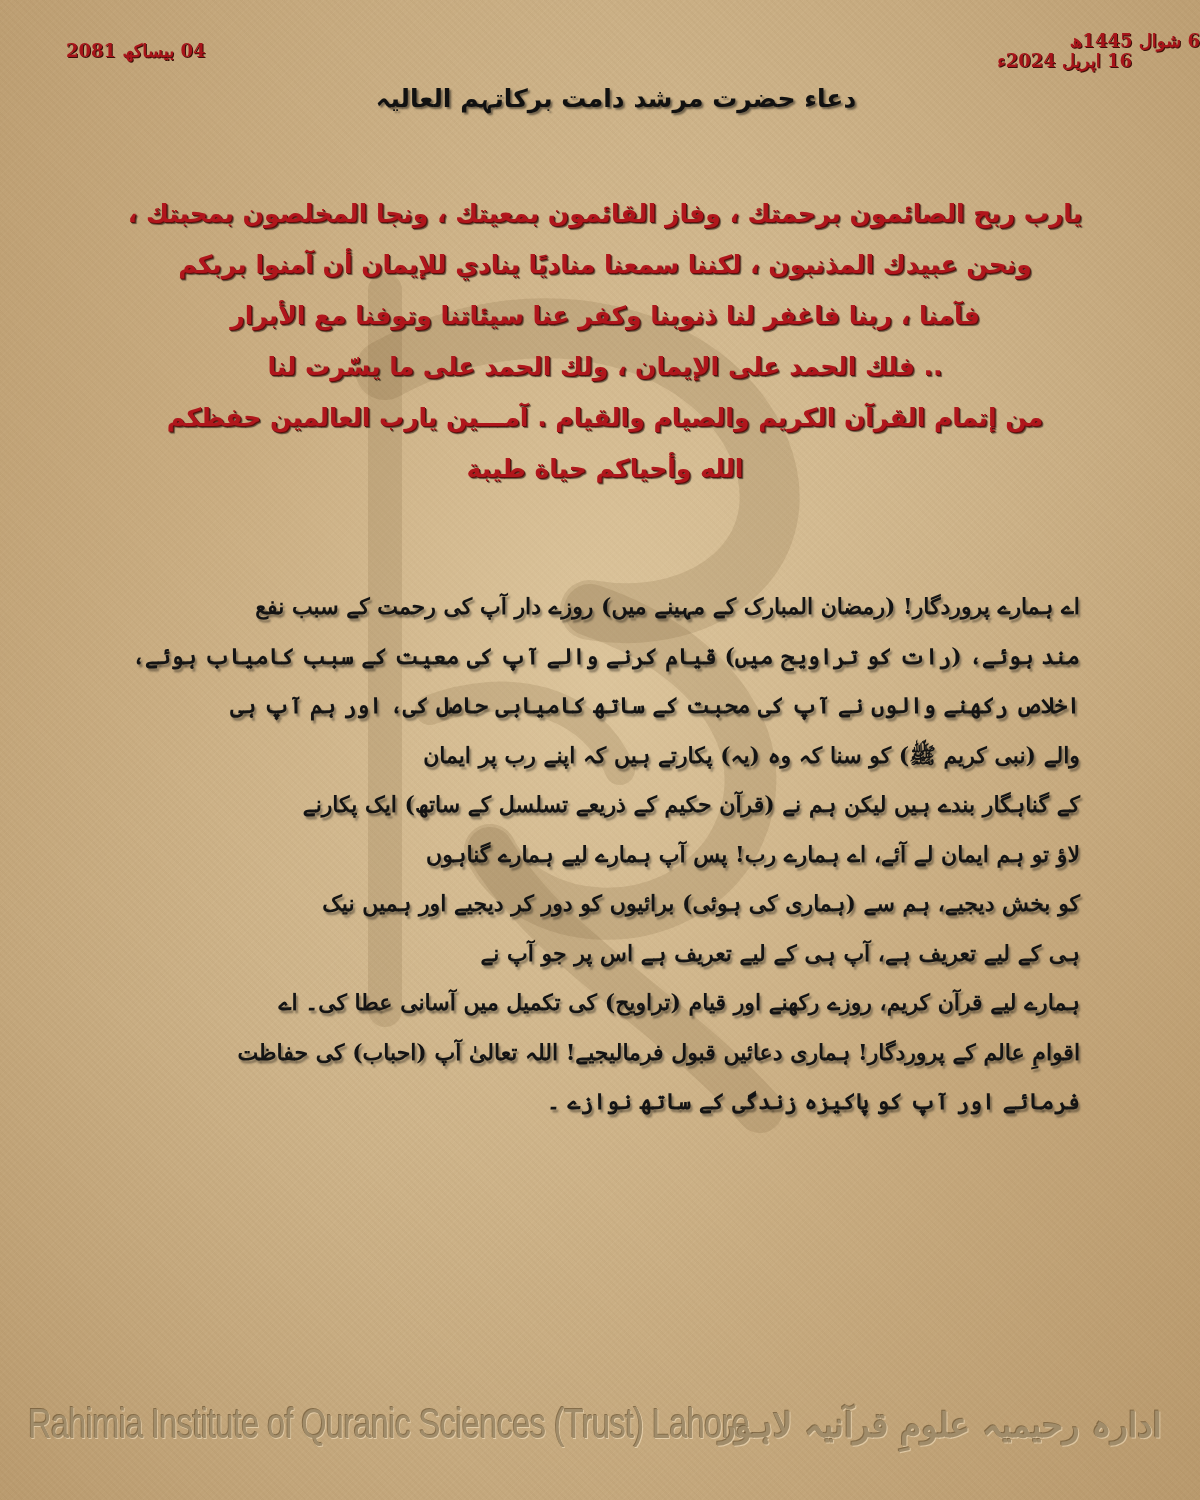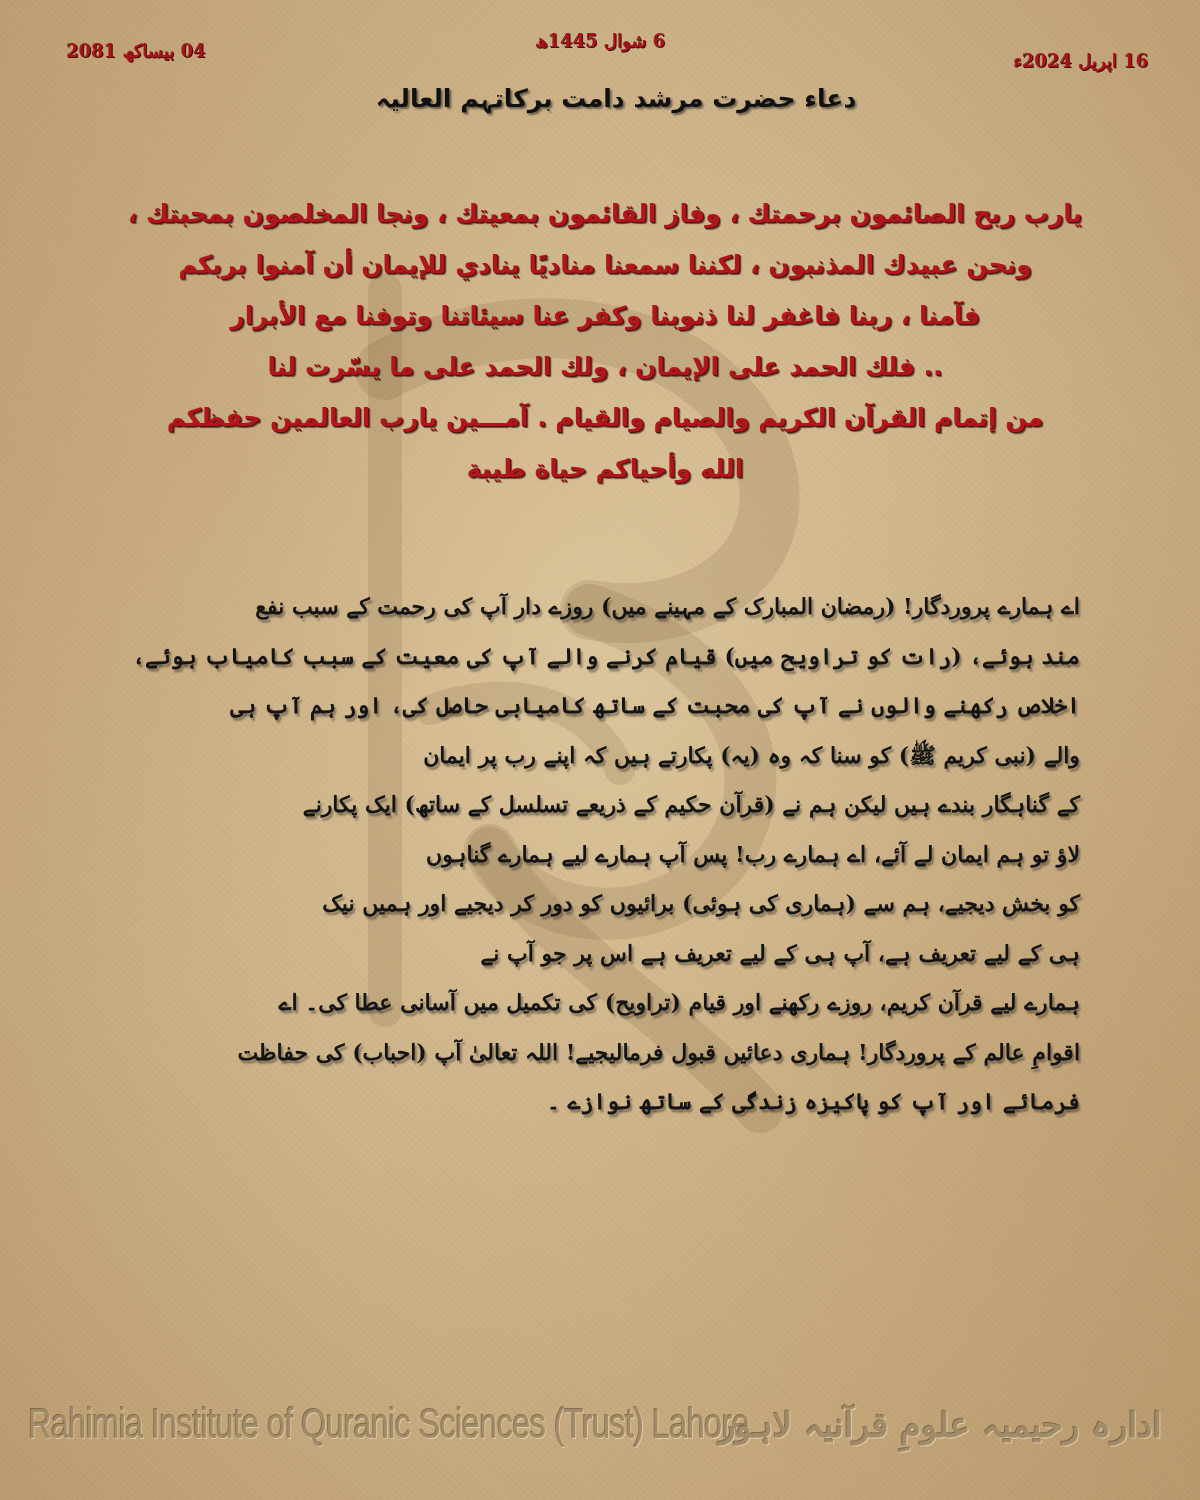--- a/index.html
+++ b/index.html
@@ -20,22 +20,22 @@
   .watermark {
     position: absolute; left: 290px; top: 250px; width: 560px; height: 900px;
     pointer-events: none;
   }
 
   .date {
     position: absolute; direction: rtl; color: #a8141a; font-size: 18px;
     font-family: "DejaVu Serif", serif; font-weight: bold;
     text-shadow: 1px 1px 0 #3a1008;
   }
-  .date-gregorian { right: 52px; top: 50px; }
-  .date-hijri { left: 0; right: 0; text-align: center; top: 30px; }
+  .date-gregorian { right: 68px; top: 50px; }
+  .date-hijri { left: 0; right: 0; top: 30px; }
   .date-bikrami { left: 66px; top: 40px; }
 
   .title {
     position: absolute; left: 0; right: 0; top: 84px; text-align: center;
     direction: rtl; font-size: 25px; font-weight: bold; color: #111;
     font-family: "DejaVu Sans", sans-serif;
     text-shadow: 2px 2px 2px rgba(0,0,0,0.45);
     margin-left: 32px;
   }
 

